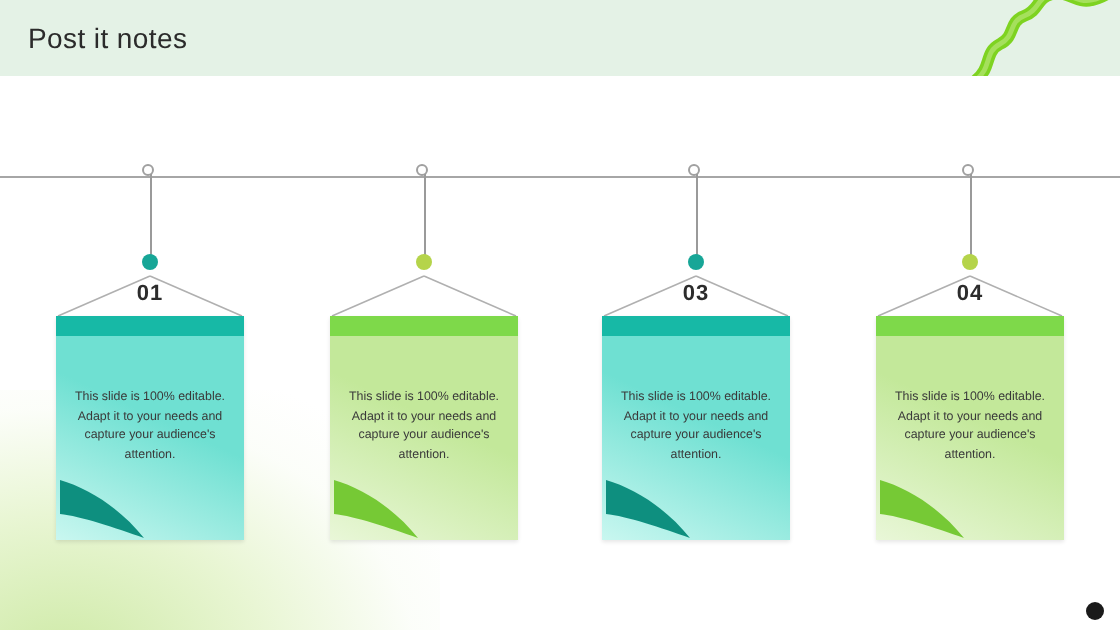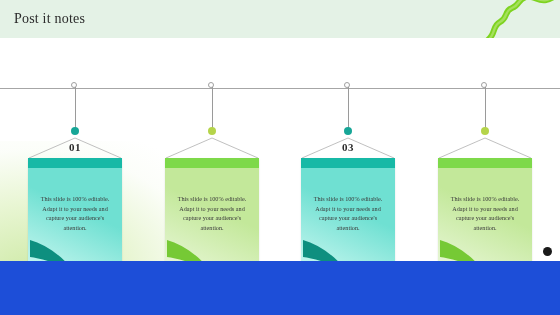--- a/index.html
+++ b/index.html
@@ -5,22 +5,22 @@
   html, body {
     margin: 0;
     padding: 0;
     background: #ffffff;
   }
   #slide {
     position: relative;
     width: 560px;
     height: 315px;
     overflow: hidden;
-    background: #1d4ed8;
-    font-family: Liberation Serif, serif;
+    background: #f0abfc;
+    font-family: Liberation Sans, sans-serif;
   }
 
   
   #header-band {
     position: absolute;
     left: 0; top: 0;
     width: 560px;
     height: 38px;
     background: #e4f2e6;
   }
@@ -42,21 +42,21 @@
     top: -4px;
     width: 78px;
     height: 46px;
   }
 
   
   #canvas {
     position: absolute;
     left: 0; top: 38px;
     width: 560px;
-    height: 223px;
+    height: 277px;
     background: #ffffff;
     overflow: hidden;
   }
   #glow-bottom-left {
     position: absolute;
     left: -70px;
     bottom: -90px;
     width: 290px;
     height: 210px;
     background: radial-gradient(ellipse at 35% 65%,
@@ -265,20 +265,21 @@
               <path d="M2 16 C 16 20, 32 30, 44 45 C 30 40, 12 34, 2 33 Z" fill="#0e8f7f"></path>
             </svg>
           </div>
           <div class="note-shadow"></div>
         </div>
         <div class="note" style="left: 438px; top: 120px;">
           <svg class="note-strings" viewBox="0 0 94 22">
             <path d="M47 1 L1 21" stroke="#b0b0b0" stroke-width="0.8" fill="none"></path>
             <path d="M47 1 L93 21" stroke="#b0b0b0" stroke-width="0.8" fill="none"></path>
           </svg>
+          <div class="note-number">04</div>
           <div class="note-head" style="background:#7ed94a"></div>
           <div class="note-body" style="background:linear-gradient(205deg,#c3e89a 0%,#c3e89a 42%,#e9f7d8 100%)">
             <div class="note-text">This slide is 100% editable. Adapt it to your needs and capture your audience's attention.</div>
             <svg class="curl" viewBox="0 0 62 46">
               <path d="M2 16 C 16 20, 32 30, 44 45 C 30 40, 12 34, 2 33 Z" fill="#76c935"></path>
             </svg>
           </div>
           <div class="note-shadow"></div>
         </div>
       </div>

